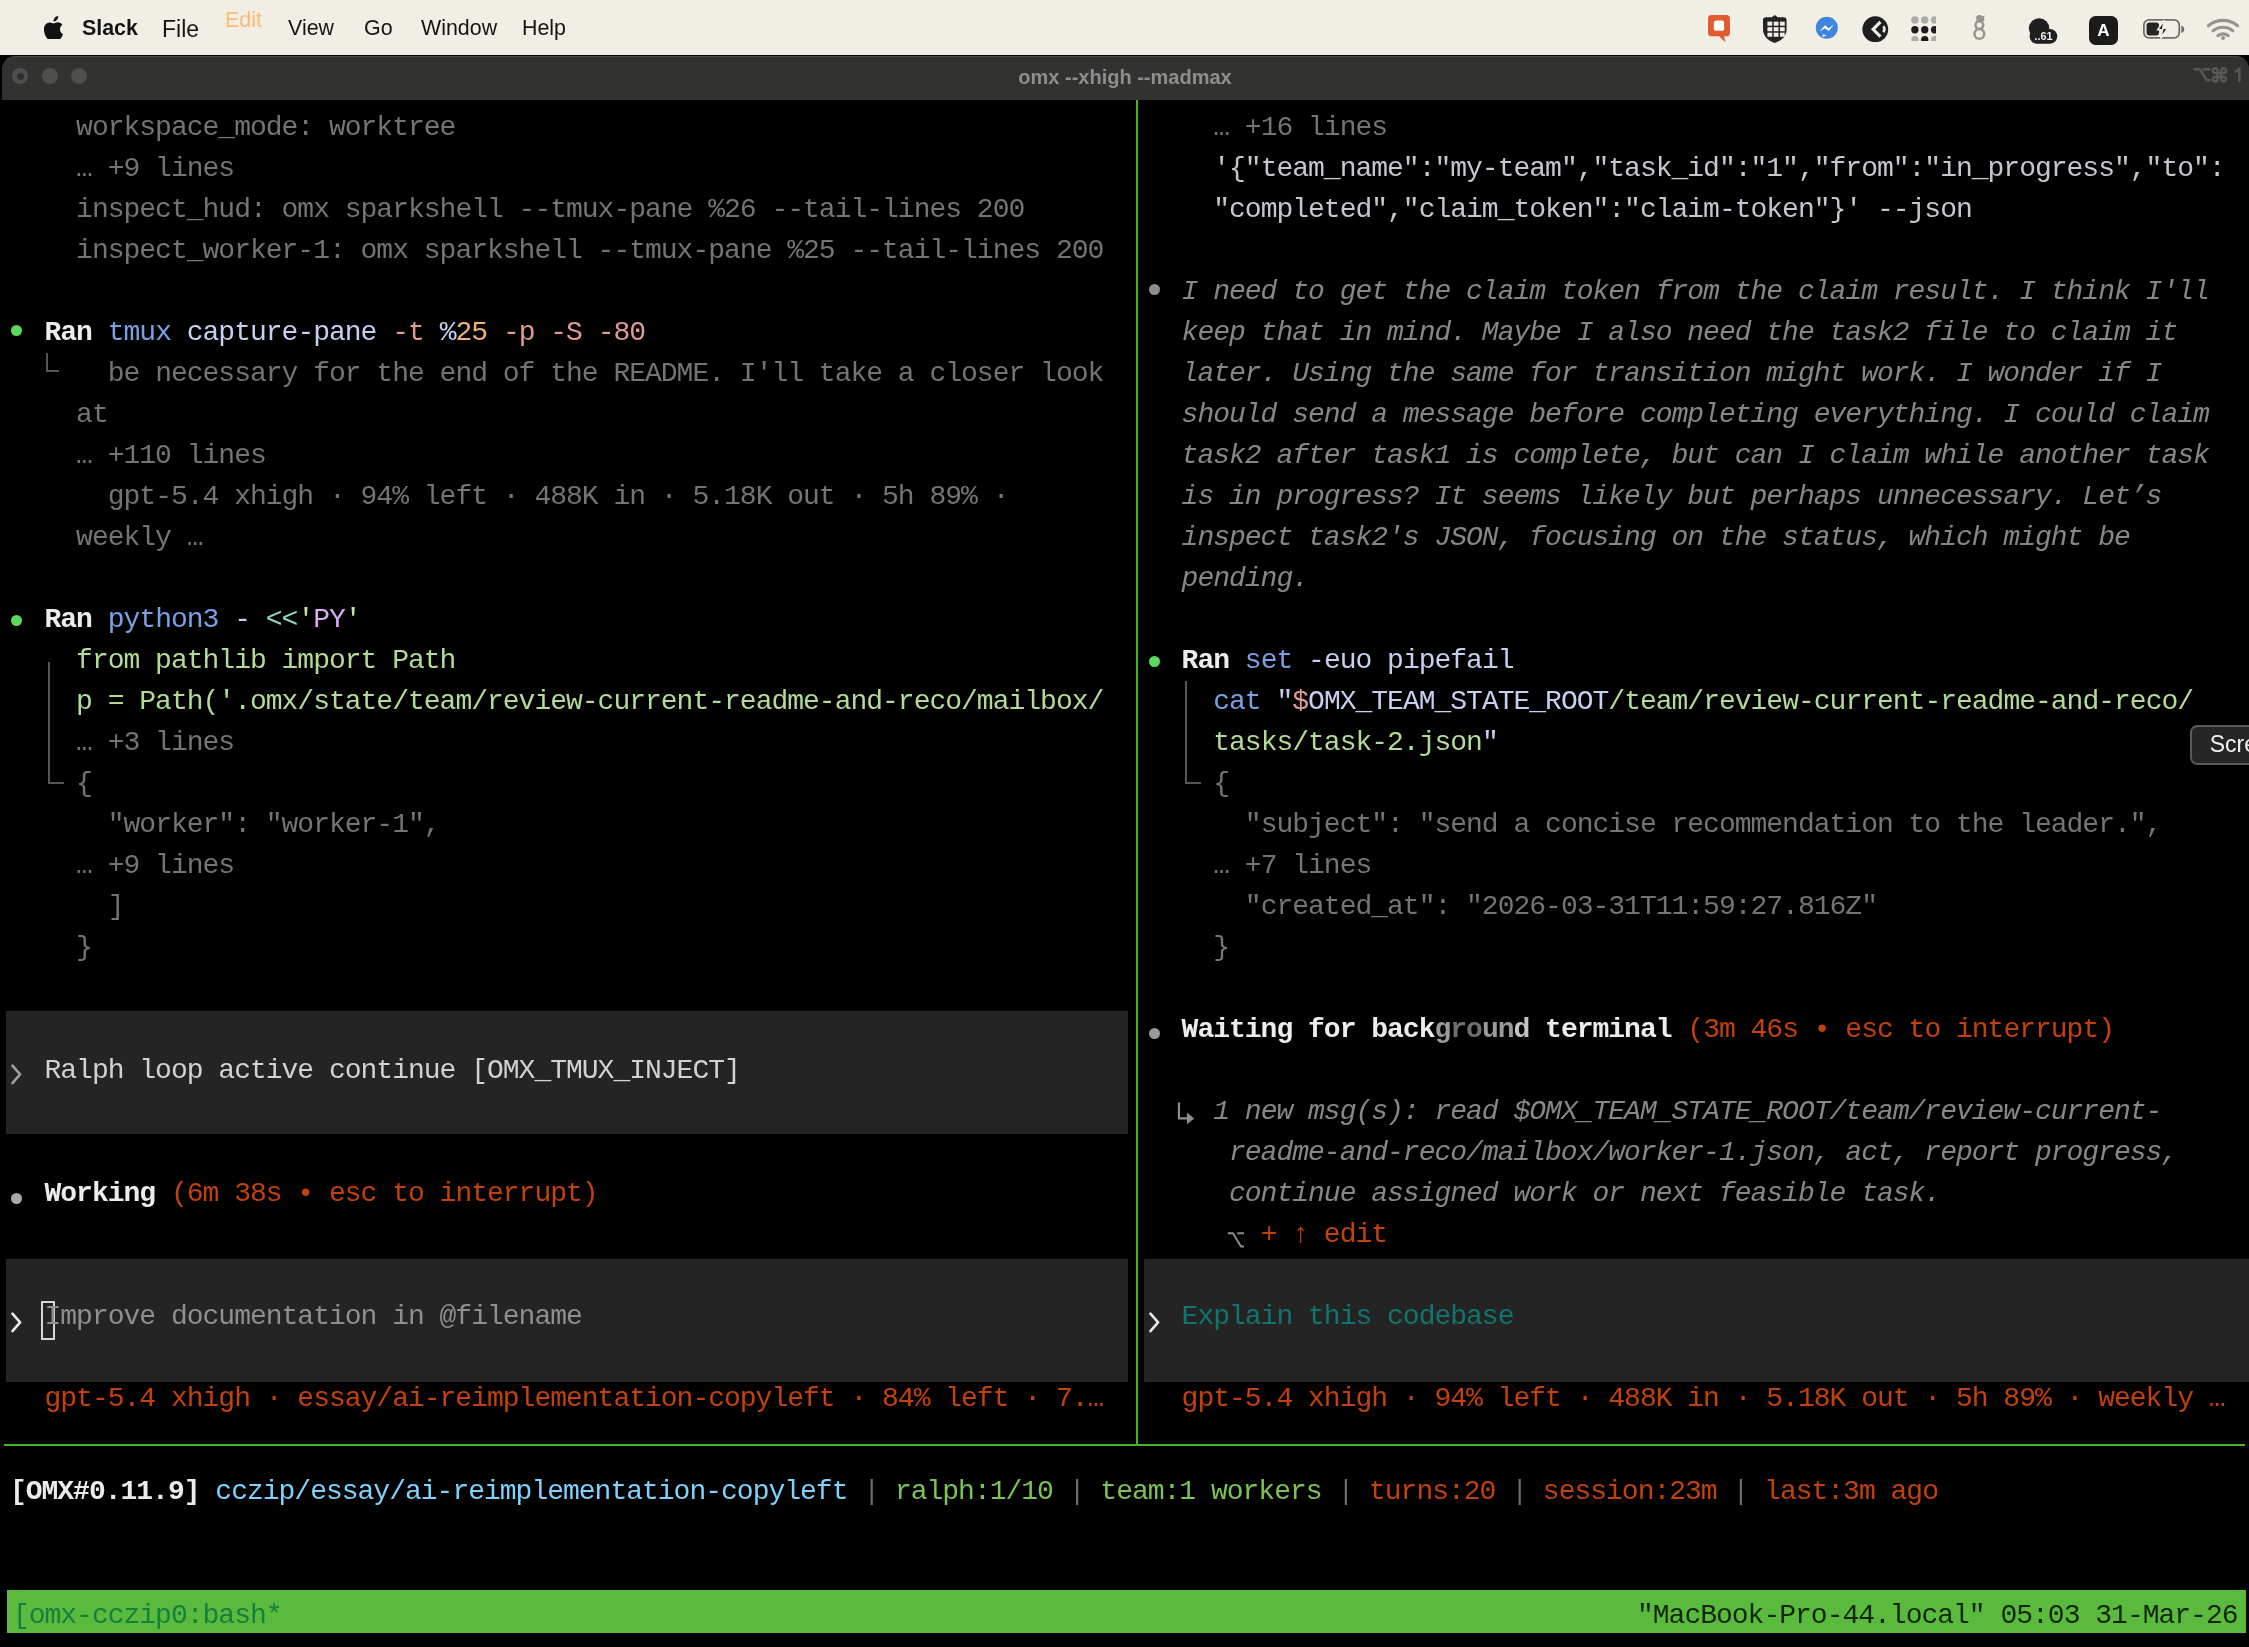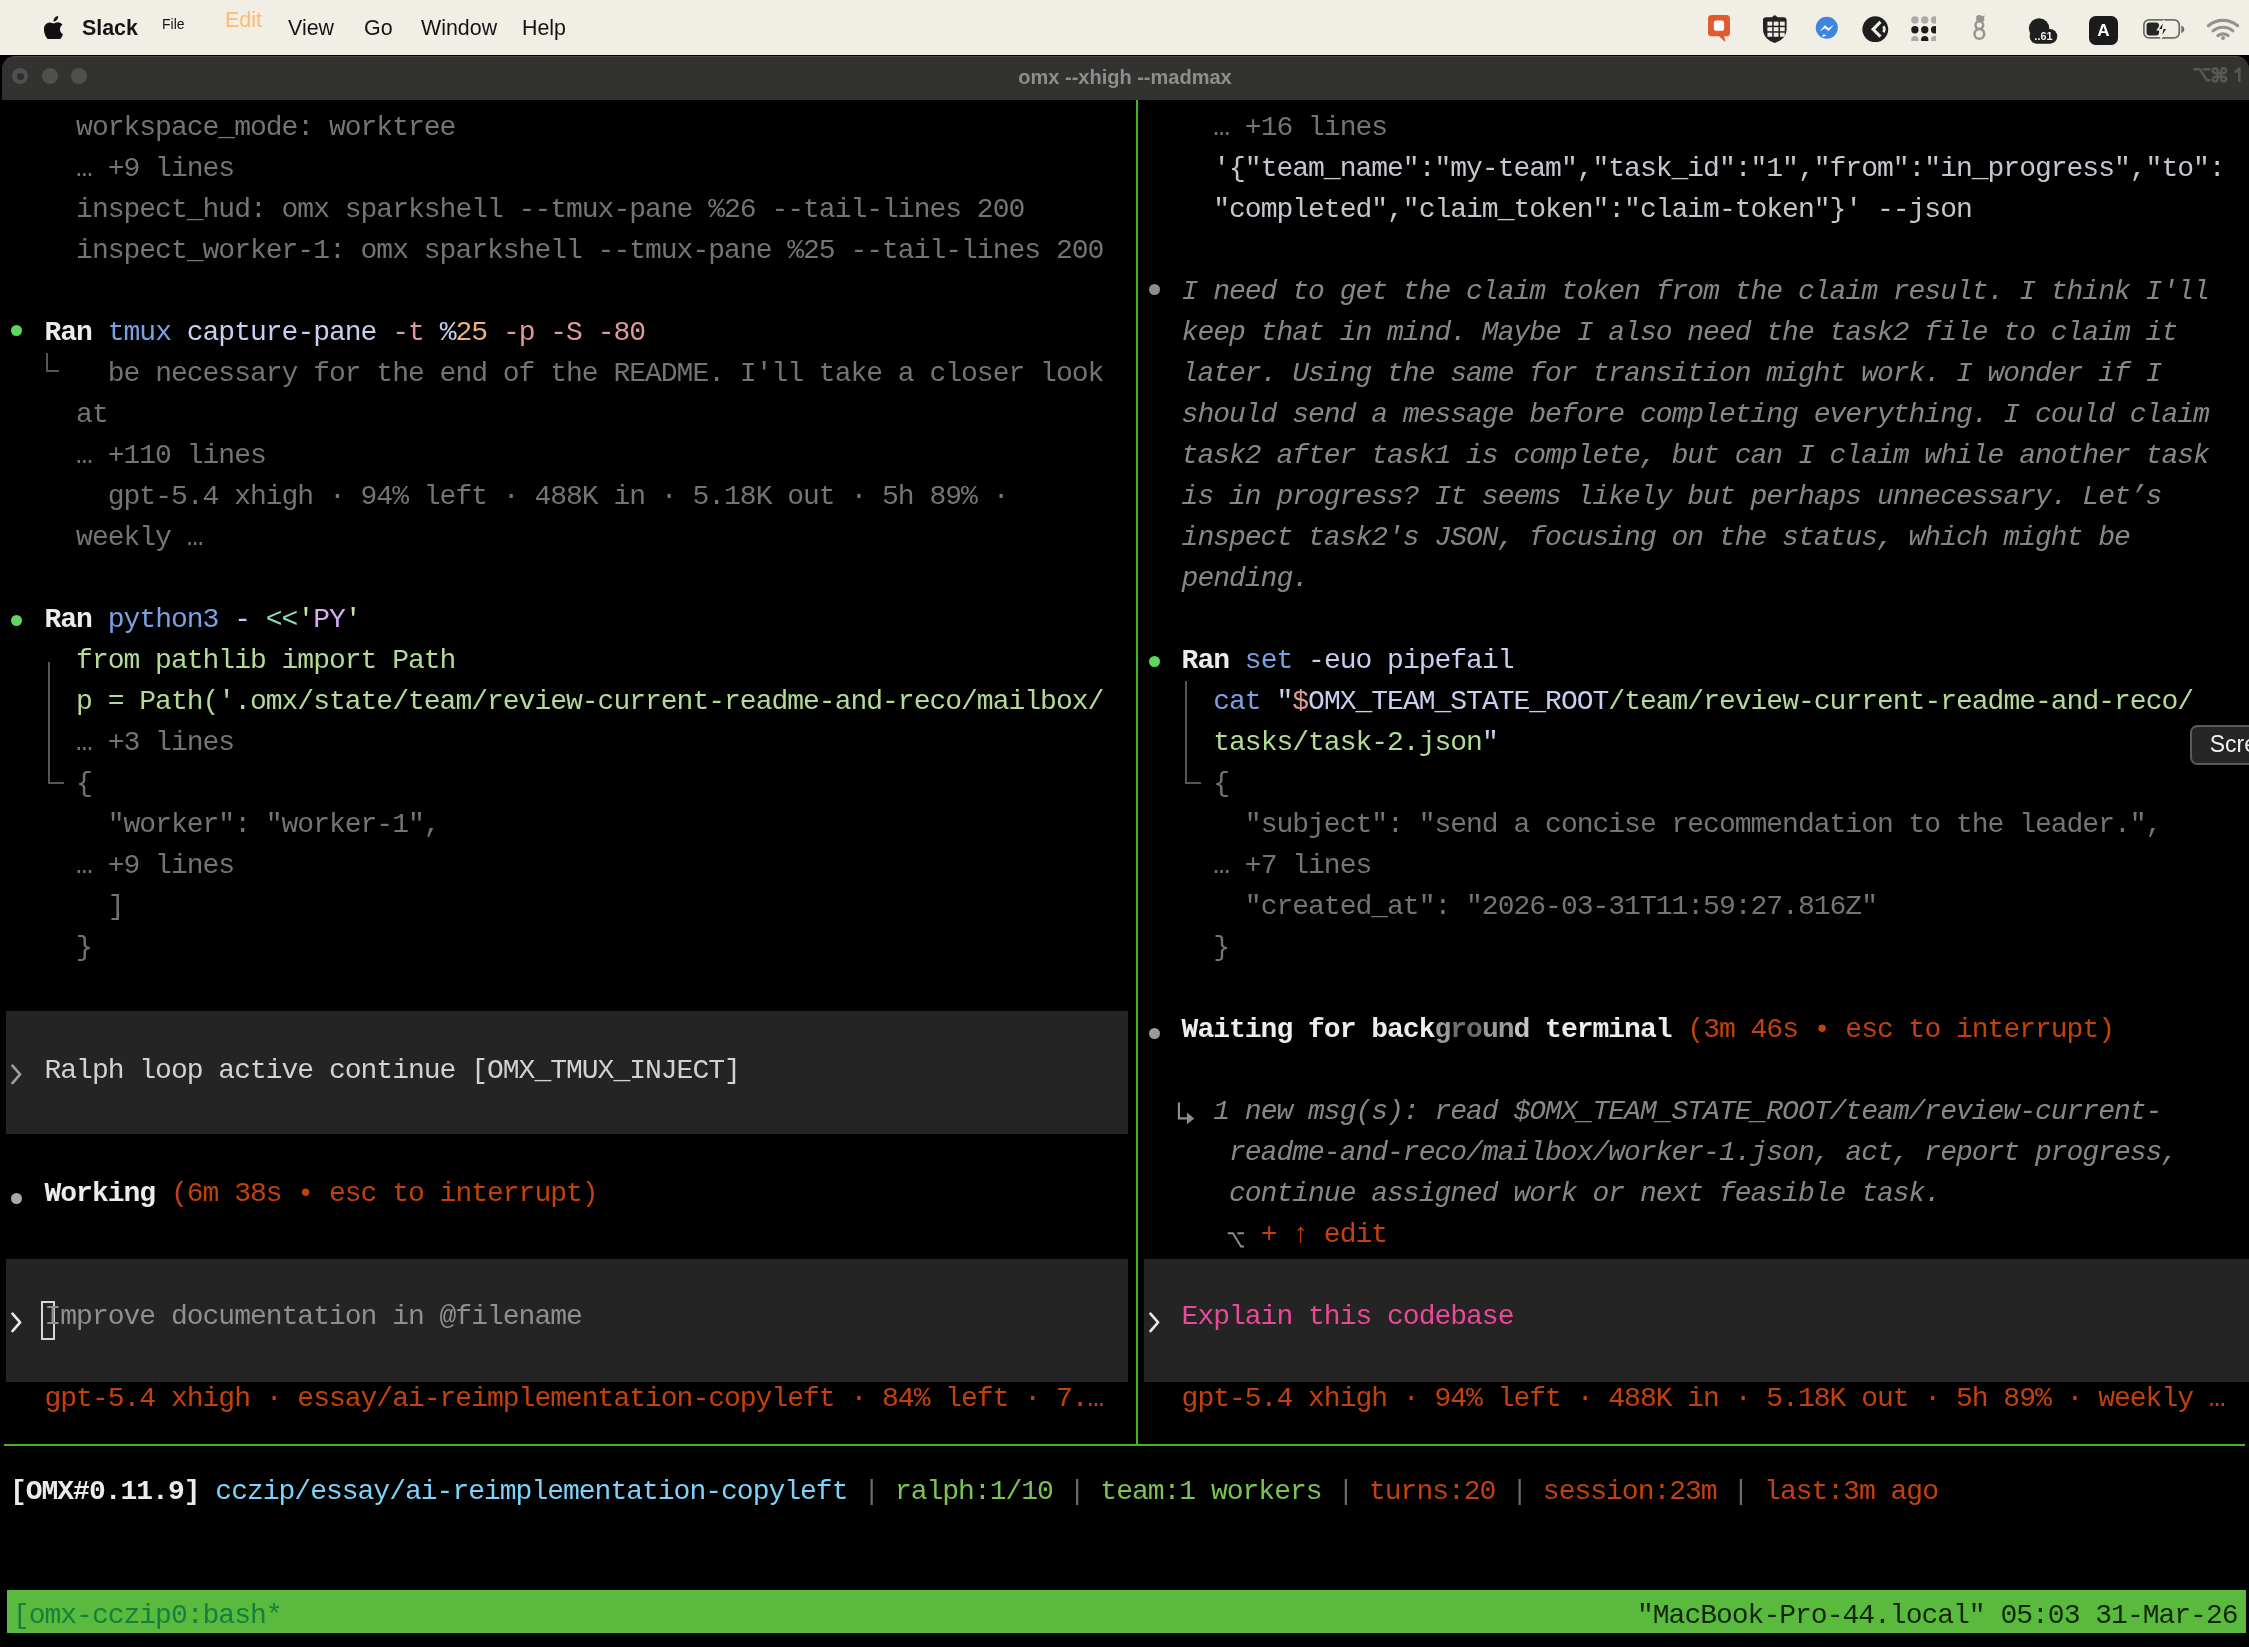--- a/index.html
+++ b/index.html
@@ -8,41 +8,41 @@
 .d{color:#747474}
 .w{color:#ececec;font-weight:bold}
 .wt{color:#ededed;font-weight:bold}
 .sh1{color:#9a9a9a;font-weight:bold}
 .sh2{color:#6f6f6f;font-weight:bold}
 .sh3{color:#c4c4c4;font-weight:bold}
 .g{color:#c2410c}
 .gi{color:#878787;font-style:italic}
 .bx{color:#d2d2d2}
 .in{color:#8f8f8f}
-.ex{color:#ec4899}
+.ex{color:#0f766e}
 .b{color:#79a1e3}
 .lv{color:#c6cfee}
 .pk{color:#e09a98}
 .or{color:#efb378}
 .gr{color:#b3db97}
 .mt{color:#8fd8c3}
 .vi{color:#d7aef2}
 .sq{color:#c6e2a0}
 .gb{color:#c4c7cd}
 .cy{color:#7dd3fc}
 .gs{color:#7cc356}
 .sp{color:#6a6a6a}
 .sans{font-family:"Liberation Sans",sans-serif}
 </style></head><body>
 <div class="abs" style="left:0;top:0;width:2250px;height:55px;background:#f0eee5"></div>
 <svg class="abs" style="left:44px;top:15.5px" width="20.7" height="23.6" viewBox="0 0 28 32">
 <path fill="#111" d="M19.2 8.6c-2.6-.2-4.8 1.5-6 1.5-1.3 0-3.2-1.4-5.3-1.4C5.2 8.8 2.6 10.3 1.2 12.7c-2.8 4.9-.7 12.2 2 16.2 1.3 2 2.9 4.1 5 4 2-.1 2.8-1.3 5.2-1.3 2.4 0 3.1 1.3 5.3 1.3 2.2 0 3.6-2 4.9-3.9 1.5-2.3 2.2-4.5 2.2-4.6-.1 0-4.2-1.6-4.2-6.4 0-4 3.3-5.9 3.4-6-1.9-2.7-4.8-3.2-5.8-3.4zM17.6 5.1c1.1-1.3 1.8-3.2 1.6-5.1-1.6.1-3.5 1.1-4.6 2.4-1 1.2-1.9 3.1-1.7 4.9 1.8.2 3.6-.9 4.7-2.2z"></path>
   </svg>
 <div class="abs sans" style="left:82px;top:16px;font-size:21.4px;font-weight:700;color:#141414">Slack</div>
-<div class="abs sans" style="left:162px;top:16px;font-size:14px;font-weight:400;color:#141414">File</div>
+<div class="abs sans" style="left:162px;top:16px;font-size:23px;font-weight:400;color:#141414">File</div>
 <div class="abs sans" style="left:225px;top:8px;font-size:21.4px;font-weight:400;color:#fdba74">Edit</div>
 <div class="abs sans" style="left:288px;top:16px;font-size:21.4px;font-weight:400;color:#141414">View</div>
 <div class="abs sans" style="left:364px;top:16px;font-size:21.4px;font-weight:400;color:#141414">Go</div>
 <div class="abs sans" style="left:421px;top:16px;font-size:21.4px;font-weight:400;color:#141414">Window</div>
 <div class="abs sans" style="left:522px;top:16px;font-size:21.4px;font-weight:400;color:#141414">Help</div>
 <svg class="abs" style="left:1708px;top:14.8px" width="22" height="28" viewBox="0 0 30 38">
 <path fill="#e25b2e" d="M5 0h20a5 5 0 0 1 5 5v19a5 5 0 0 1-5 5h-3l2 8-9-8H5a5 5 0 0 1-5-5V5a5 5 0 0 1 5-5z"></path>
 <rect x="8" y="7.5" width="14" height="14" rx="3.5" fill="#fff"></rect>
   </svg>
 <svg class="abs" style="left:1763px;top:14.8px" width="23.6" height="28" viewBox="0 0 32 38">

